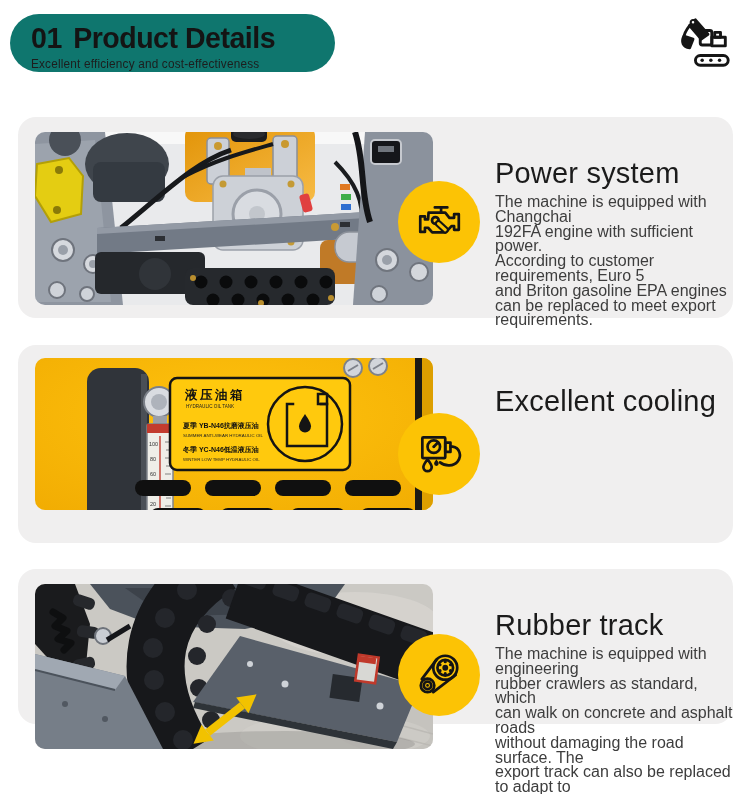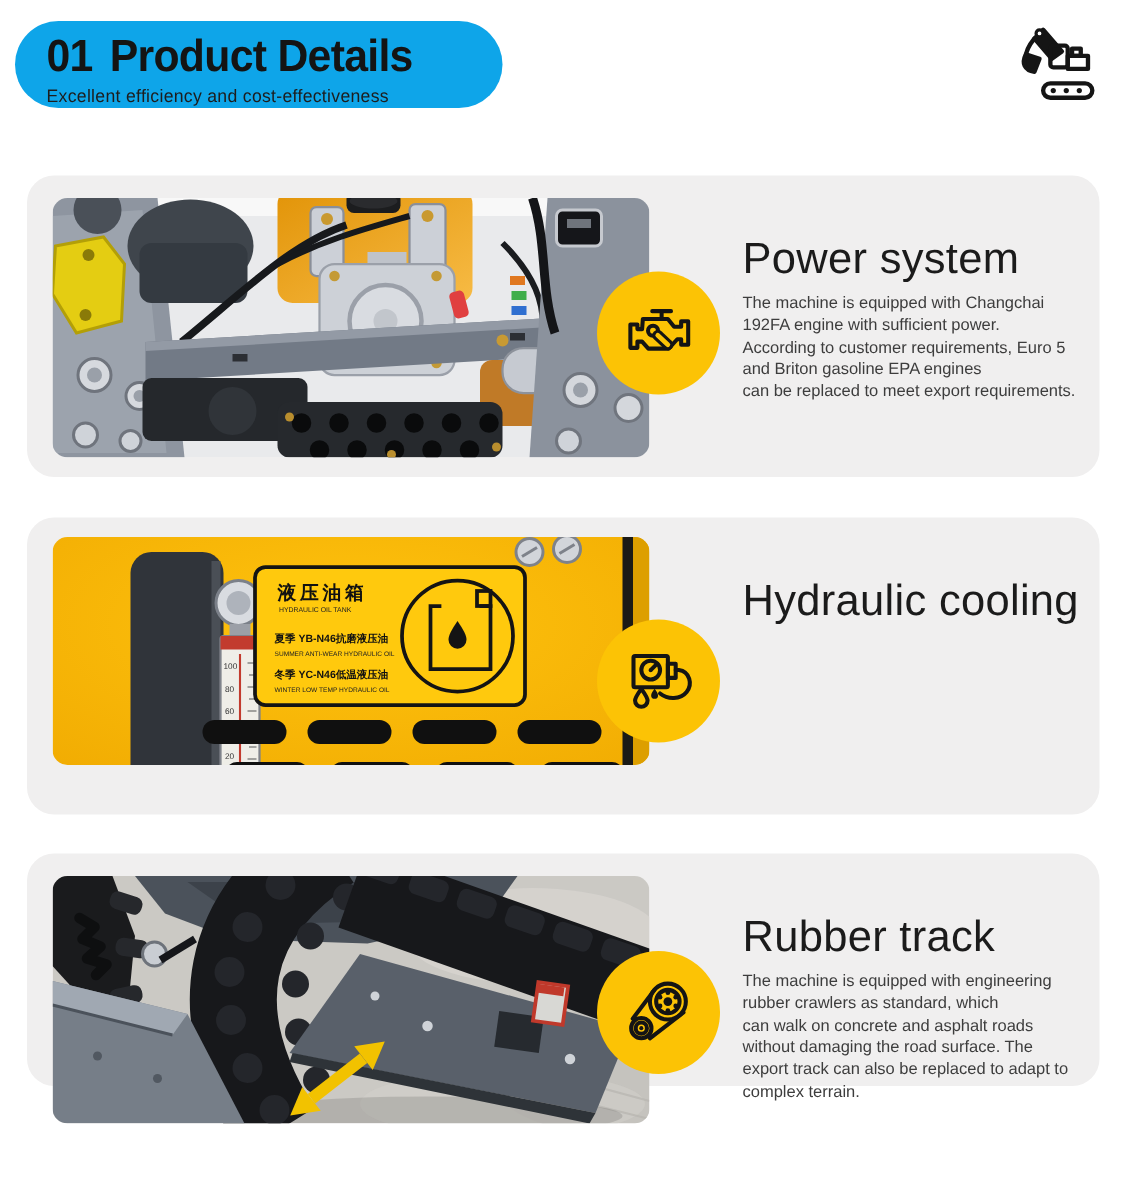--- a/index.html
+++ b/index.html
@@ -1,21 +1,21 @@
 <!DOCTYPE html>
 <html><head>
 <meta charset="utf-8">
 <style>
   html,body{margin:0;padding:0;background:#ffffff;}
   .page{position:relative;width:750px;height:794px;background:#ffffff;overflow:hidden;
         font-family:"Liberation Sans", sans-serif;}
 
   
   .header-pill{position:absolute;left:10px;top:14px;width:325px;height:58px;
-               border-radius:29px;background:#0ea5e9;box-sizing:border-box;
+               border-radius:29px;background:#0f766e;box-sizing:border-box;
                padding:7px 0 0 21px;overflow:hidden;}
   .pill-title{display:flex;align-items:baseline;gap:12px;color:#141414;
               font-size:30px;font-weight:bold;letter-spacing:-0.5px;white-space:nowrap;
               transform:scaleX(0.95);transform-origin:left;}
   .pill-subtitle{margin-top:2px;font-size:12px;color:#1d1d1d;letter-spacing:0.2px;
                  transform:scaleX(0.98);transform-origin:left;white-space:nowrap;}
   .header-excavator{position:absolute;left:676px;top:16px;width:62px;height:54px;}
 
   
   .feature{position:absolute;left:18px;width:715px;padding-left:43px;}
@@ -29,21 +29,21 @@
   .s1 .photo{top:15px;width:398px;height:173px;}
   .s2 .photo{top:13px;width:398px;height:152px;}
   .s3 .photo{top:15px;width:398px;height:165px;}
   .badge{position:absolute;left:380px;width:82px;height:82px;border-radius:50%;
          background:#FCC305;display:flex;align-items:center;justify-content:center;}
   .s1 .badge{top:64px;} .s2 .badge{top:68px;} .s3 .badge{top:65px;}
   .badge svg{width:50px;height:50px;}
   .feature-title{position:absolute;left:477px;top:40px;margin:0;width:230px;
                  font-size:29px;font-weight:500;color:#1B1B1B;letter-spacing:0.2px;}
   .feature-desc{position:absolute;left:477px;top:78px;margin:0;width:245px;
-                font-size:11px;line-height:14.8px;color:#3D3D3D;white-space:pre-line;}
+                font-size:16px;line-height:14.8px;color:#3D3D3D;white-space:pre-line;}
 
   .ico{stroke:#141414;fill:none;stroke-width:2.6;stroke-linecap:round;stroke-linejoin:round;}
   .ico-fill{fill:#141414;stroke:none;}
   text{font-family:"Liberation Sans", sans-serif;}
 </style>
 </head>
 <body>
 
 <div class="page">
 
@@ -276,21 +276,21 @@
         <rect x="30" y="13" width="5" height="9" class="ico"></rect>
         <circle cx="19" cy="17" r="6" class="ico" stroke-width="2.4"></circle>
         <line x1="19" y1="17" x2="23" y2="13" class="ico" stroke-width="2"></line>
         <circle cx="19" cy="17" r="1.2" class="ico-fill"></circle>
         <path d="M35,17 h2 c7,1 9,9 5,14 c-4,5 -12,5 -17,1" class="ico"></path>
         <path d="M13,29 c2.5,3.5 4,5.5 4,7.5 a4,4 0 1 1 -8,0 c0,-2 1.5,-4 4,-7.5 z" class="ico" stroke-width="2.4"></path>
         <path d="M21.5,29 c1.4,2 2.2,3.1 2.2,4.2 a2.2,2.2 0 1 1 -4.4,0 c0,-1.1 0.8,-2.2 2.2,-4.2 z" class="ico-fill"></path>
       </svg>
     </div>
 
-    <h2 class="feature-title">Hydraulic cooling</h2>
+    <h2 class="feature-title">Excellent cooling</h2>
   </section>
 
   <section class="feature s3">
     <div class="panel"></div>
 
     <div class="photo">
       <svg viewBox="0 0 398 165" width="398" height="165">
         <rect width="398" height="165" fill="#cbc9c4"></rect>
         <ellipse cx="320" cy="40" rx="85" ry="32" fill="#d8d6d1" opacity="0.7"></ellipse>
         <ellipse cx="360" cy="130" rx="70" ry="40" fill="#c1bfba" opacity="0.6"></ellipse>

